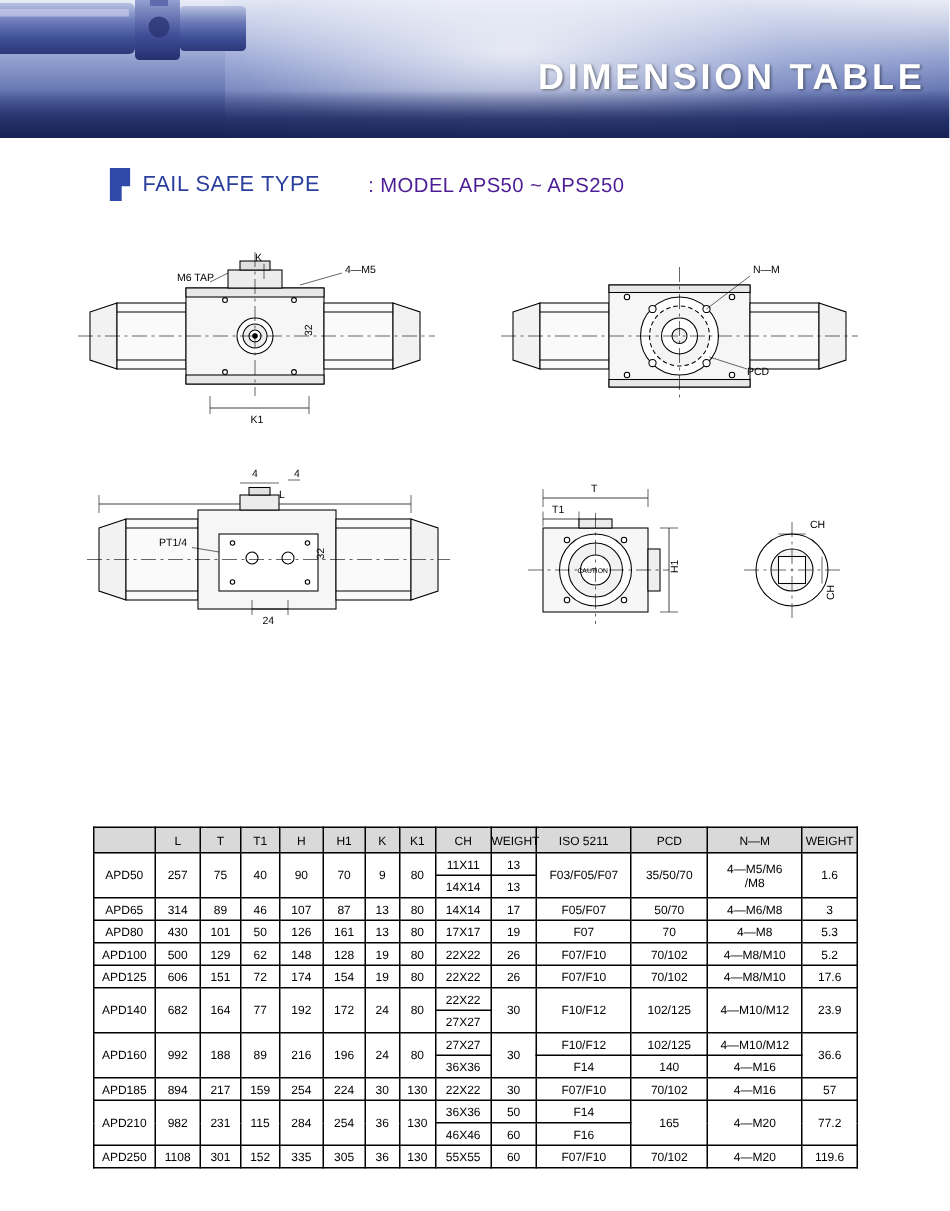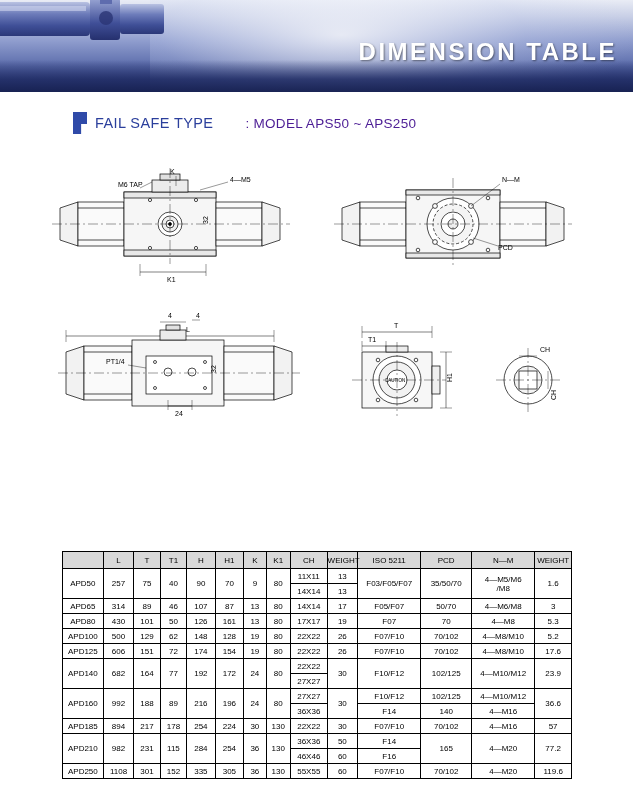--- a/index.html
+++ b/index.html
@@ -509,21 +509,21 @@
       <td>36X36</td>
       <td>F14</td>
       <td>140</td>
       <td>4—M16</td>
     </tr>
 
     <tr>
       <td class="model">APD185</td>
       <td>894</td>
       <td>217</td>
-      <td>178</td>
+      <td>159</td>
       <td>254</td>
       <td>224</td>
       <td>30</td>
       <td>130</td>
       <td>22X22</td>
       <td>30</td>
       <td>F07/F10</td>
       <td>70/102</td>
       <td>4—M16</td>
       <td>57</td>

